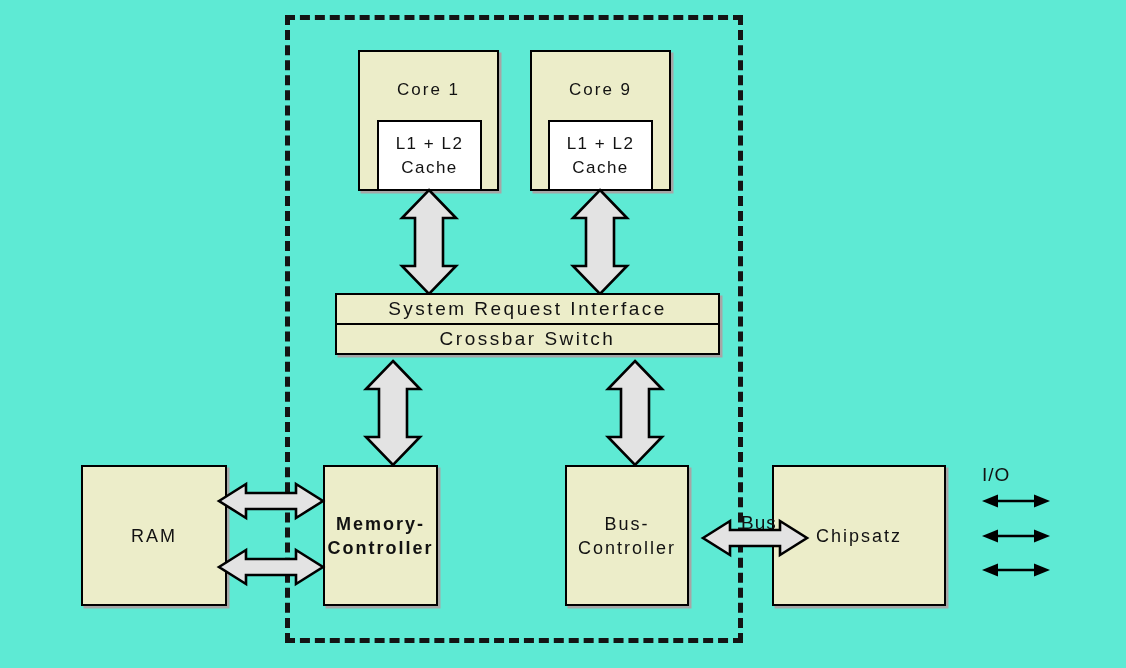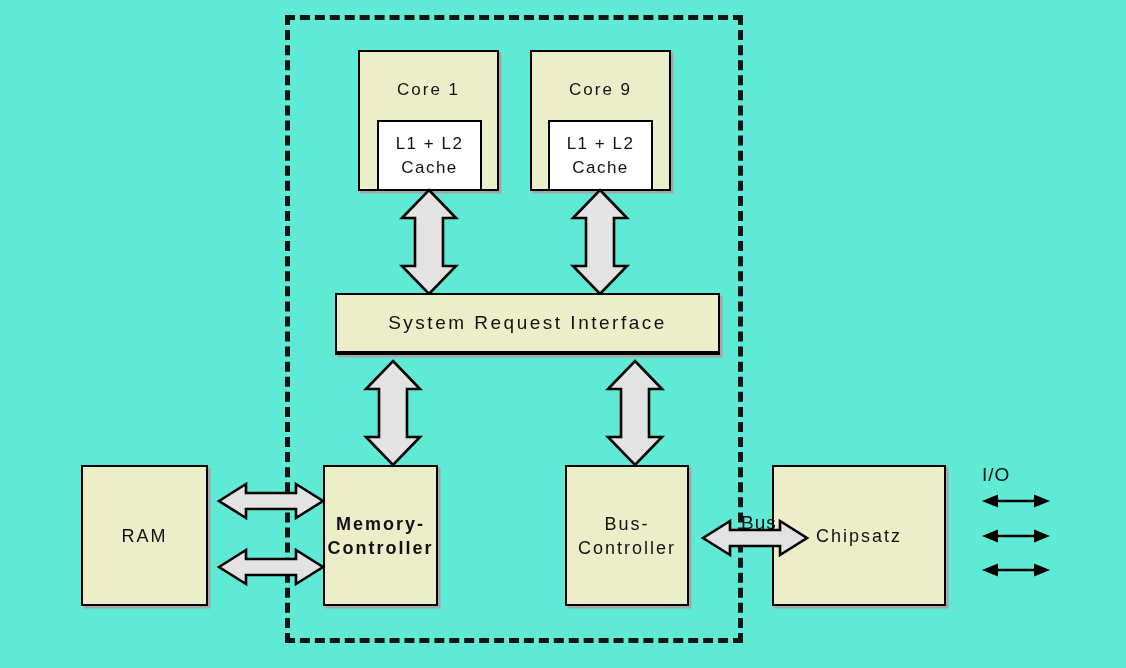--- a/index.html
+++ b/index.html
@@ -79,30 +79,33 @@
     <polygon points="29,1 56,29 43,29 43,77 56,77 29,105 2,77 15,77 15,29 2,29" stroke="#000" stroke-width="2.6" fill="#e3e3e3"></polygon>
   </svg>
   <svg class="abs" style="left:571px;top:189px;" width="58" height="106" viewBox="0 0 58 106">
     <polygon points="29,1 56,29 43,29 43,77 56,77 29,105 2,77 15,77 15,29 2,29" stroke="#000" stroke-width="2.6" fill="#e3e3e3"></polygon>
   </svg>
 
   <div class="abs barbox" style="left:323px;top:293px;width:385px;height:62px;margin-left:12px;">
     <div class="barrow first">
       <span>System Request Interface</span>
     </div>
+    <div class="barrow">
+      <span>Crossbar Switch</span>
+    </div>
   </div>
 
   <svg class="abs" style="left:364px;top:360px;" width="58" height="106" viewBox="0 0 58 106">
     <polygon points="29,1 56,29 43,29 43,77 56,77 29,105 2,77 15,77 15,29 2,29" stroke="#000" stroke-width="2.6" fill="#e3e3e3"></polygon>
   </svg>
   <svg class="abs" style="left:606px;top:360px;" width="58" height="106" viewBox="0 0 58 106">
     <polygon points="29,1 56,29 43,29 43,77 56,77 29,105 2,77 15,77 15,29 2,29" stroke="#000" stroke-width="2.6" fill="#e3e3e3"></polygon>
   </svg>
 
-  <div class="abs knode" style="left:81px;top:465px;width:127px;height:141px;justify-content:center;">
+  <div class="abs knode" style="left:81px;top:465px;width:146px;height:141px;justify-content:center;">
     <div>RAM</div>
   </div>
 
   <div class="abs knode" style="left:323px;top:465px;width:115px;height:141px;font-weight:bold;">
     <div>Memory-</div>
     <div>Controller</div>
   </div>
 
   <div class="abs knode" style="left:565px;top:465px;width:124px;height:141px;">
     <div>Bus-</div>

